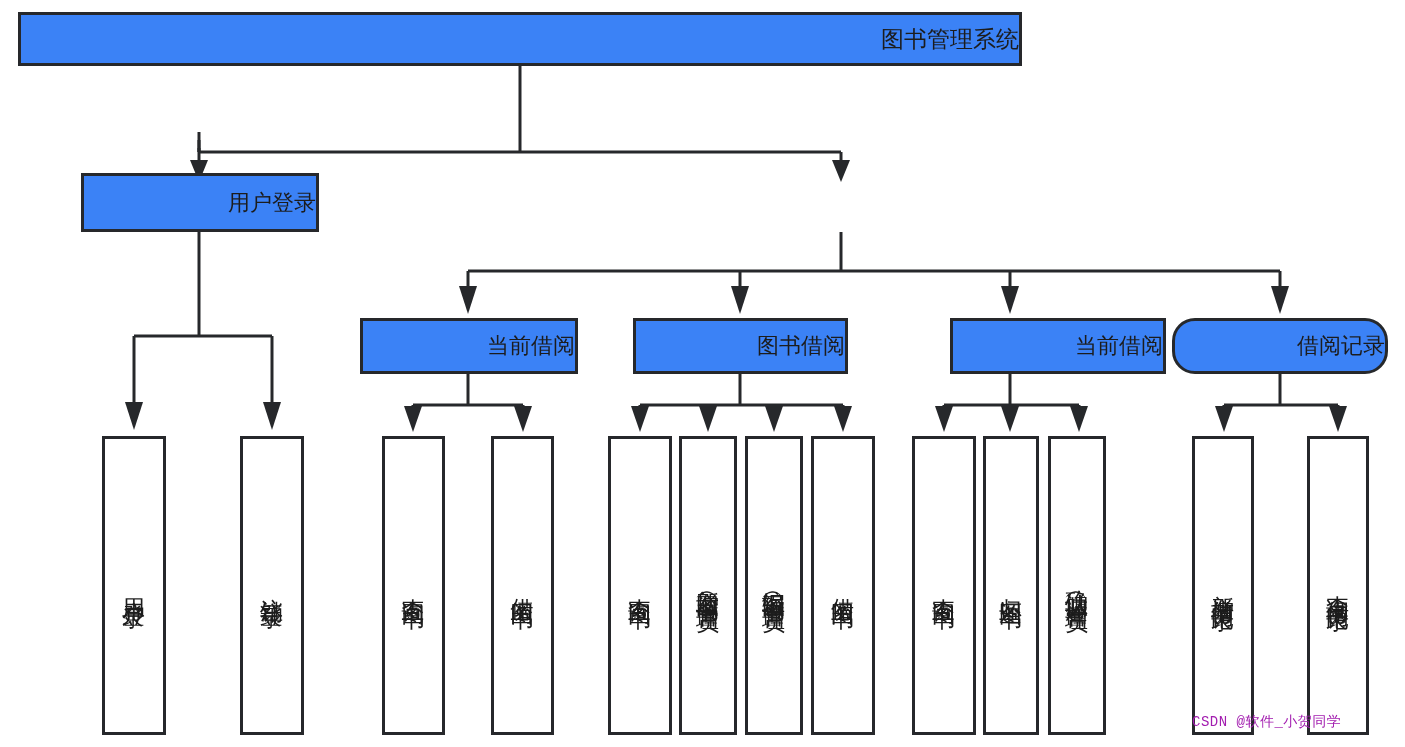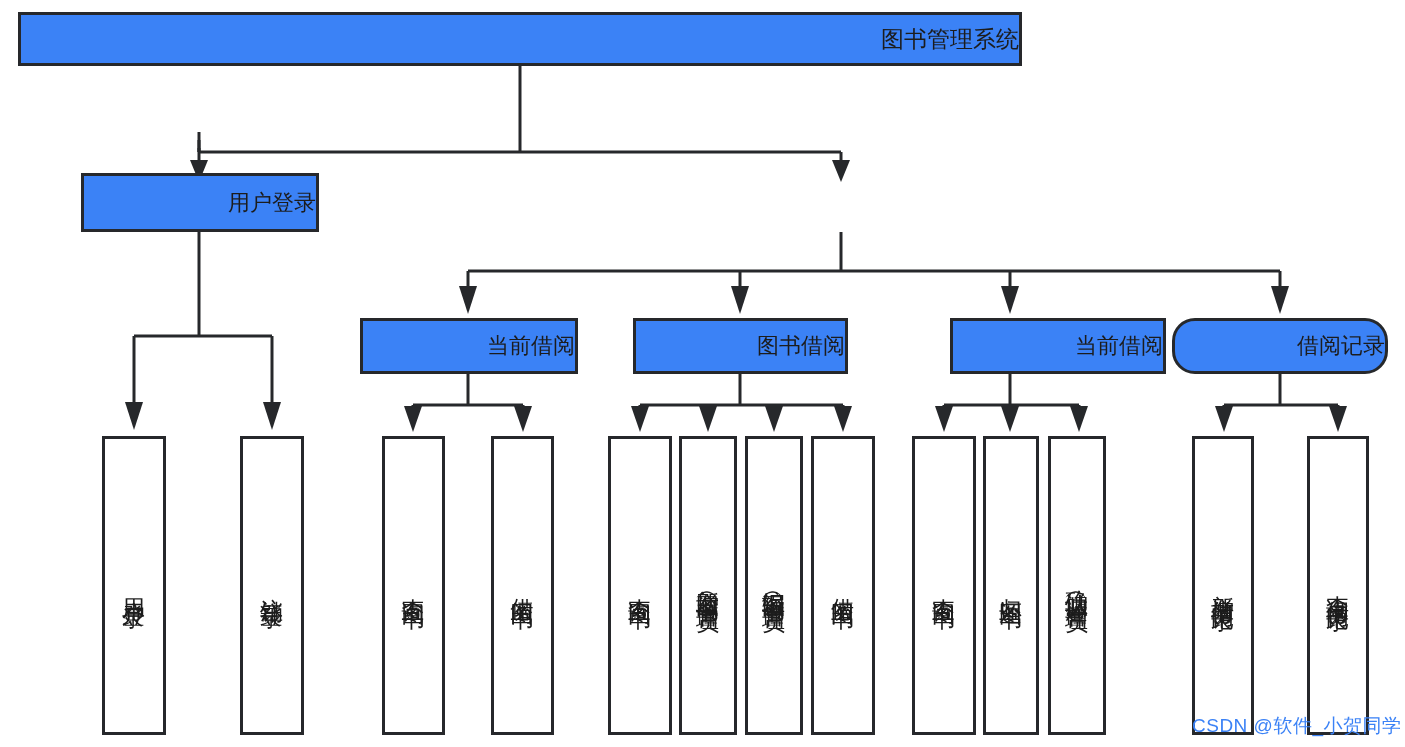--- a/index.html
+++ b/index.html
@@ -49,23 +49,23 @@
     background: #ffffff;
     display: flex;
     align-items: center;
     justify-content: center;
     overflow: hidden;
   }
   .watermark {
     position: absolute;
     left: 1192px;
     top: 713px;
-    font-family: Liberation Sans, sans-serif;
-    font-size: 19px;
-    color: #3b82f6;
+    font-family: Liberation Mono, monospace;
+    font-size: 14px;
+    color: #a21caf;
     white-space: nowrap;
     letter-spacing: 0.5px;
     pointer-events: none;
   }
   .box-node {
     position: absolute;
     box-sizing: border-box;
     border: 3px solid #26282b;
     background: #3b82f6;
     display: flex;

